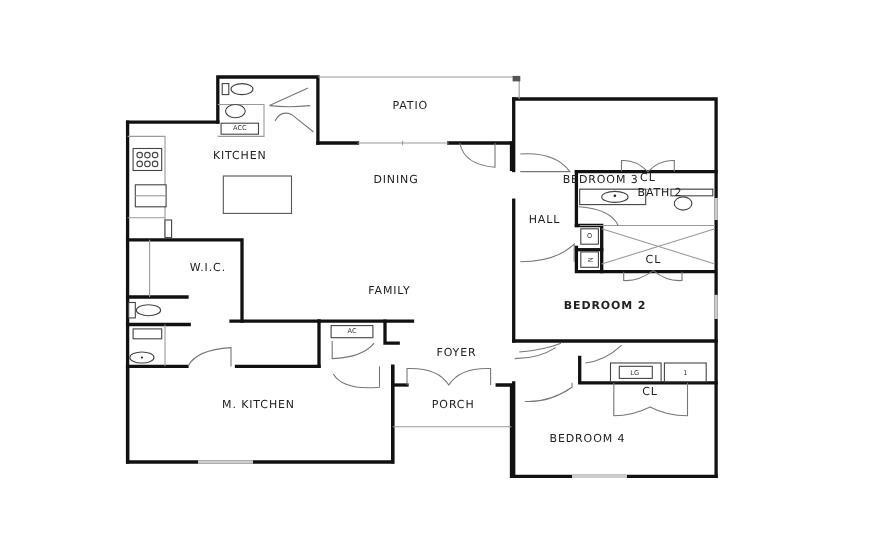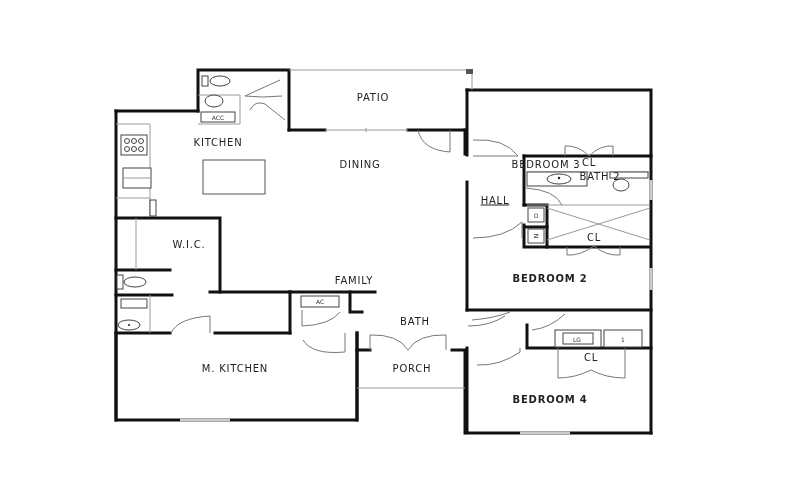--- a/index.html
+++ b/index.html
@@ -181,29 +181,29 @@
     <rect class="fixture" x="604" y="330" width="38" height="17"></rect>
   </g>
 </svg>
 
 <div class="room-label" style="left:373px;top:97px;">PATIO</div>
 <div class="room-label" style="left:546px;top:116px;margin-top:48px;">BEDROOM 3</div>
 <div class="room-label" style="left:218px;top:142px;">KITCHEN</div>
 <div class="room-label" style="left:360px;top:164px;">DINING</div>
 <div class="room-label" style="left:589px;top:162px;">CL</div>
 <div class="room-label" style="left:600px;top:176px;">BATH 2</div>
-<div class="room-label" style="left:495px;top:200px;text-decoration:underline;">HALL</div>
+<div class="room-label" style="left:495px;top:200px;">HALL</div>
 <div class="room-label" style="left:174px;top:244px;margin-left:15px;">W.I.C.</div>
 <div class="room-label" style="left:594px;top:237px;">CL</div>
-<div class="room-label" style="left:354px;top:280px;">FAMILY</div>
+<div class="room-label" style="left:354px;top:265px;">FAMILY</div>
 <div class="room-label" style="left:550px;top:278px;font-weight:bold;">BEDROOM 2</div>
-<div class="room-label" style="left:415px;top:321px;">BATH</div>
+<div class="room-label" style="left:415px;top:321px;">FOYER</div>
 <div class="room-label" style="left:591px;top:357px;">CL</div>
 <div class="room-label" style="left:235px;top:368px;">M. KITCHEN</div>
 <div class="room-label" style="left:412px;top:368px;">PORCH</div>
-<div class="room-label" style="left:550px;top:399px;font-weight:bold;">BEDROOM 4</div>
+<div class="room-label" style="left:534px;top:399px;">BEDROOM 4</div>
 
 <div class="fixture-label" style="left:218px;top:117px;">ACC</div>
 <div class="fixture-label" style="left:320px;top:301px;">AC</div>
 <div class="fixture-label" style="left:577px;top:339px;">LG</div>
 <div class="fixture-label" style="left:623px;top:339px;">1</div>
 <div class="fixture-label" style="left:536px;top:215px;">O</div>
 <div class="fixture-label" style="left:536px;top:236px;transform:translate(-50%,-50%) rotate(90deg);">N</div>
 
 </body></html>

